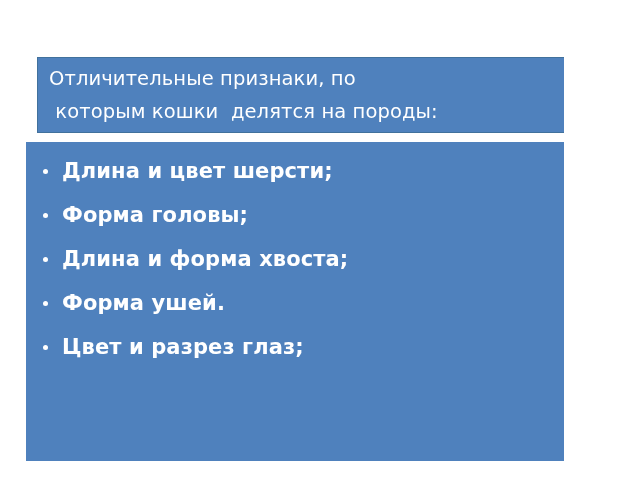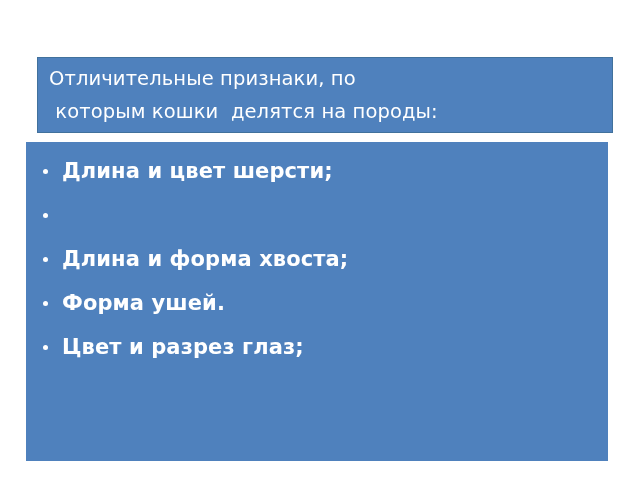--- a/index.html
+++ b/index.html
@@ -6,21 +6,21 @@
   html, body {
     margin: 0;
     padding: 0;
     background: #ffffff;
   }
   body {
     font-family: "DejaVu Sans", sans-serif;
   }
   #slide {
     position: relative;
-    width: 640px;
+    width: 564px;
     height: 480px;
     background: #ffffff;
     overflow: hidden;
   }
 
   
   #title-box {
     position: absolute;
     left: 37px;
     top: 57px;
@@ -109,20 +109,21 @@
   <div id="body-box">
     <ul id="bullet-list">
 
       <li>
         <span class="bullet-dot"></span>
         <span class="bullet-label">Длина и цвет шерсти;</span>
       </li>
 
       <li>
         <span class="bullet-dot"></span>
+        <span class="bullet-label">Форма головы;</span>
       </li>
 
       <li>
         <span class="bullet-dot"></span>
         <span class="bullet-label">Длина и форма хвоста;</span>
       </li>
 
       <li>
         <span class="bullet-dot"></span>
         <span class="bullet-label">Форма ушей.</span>

